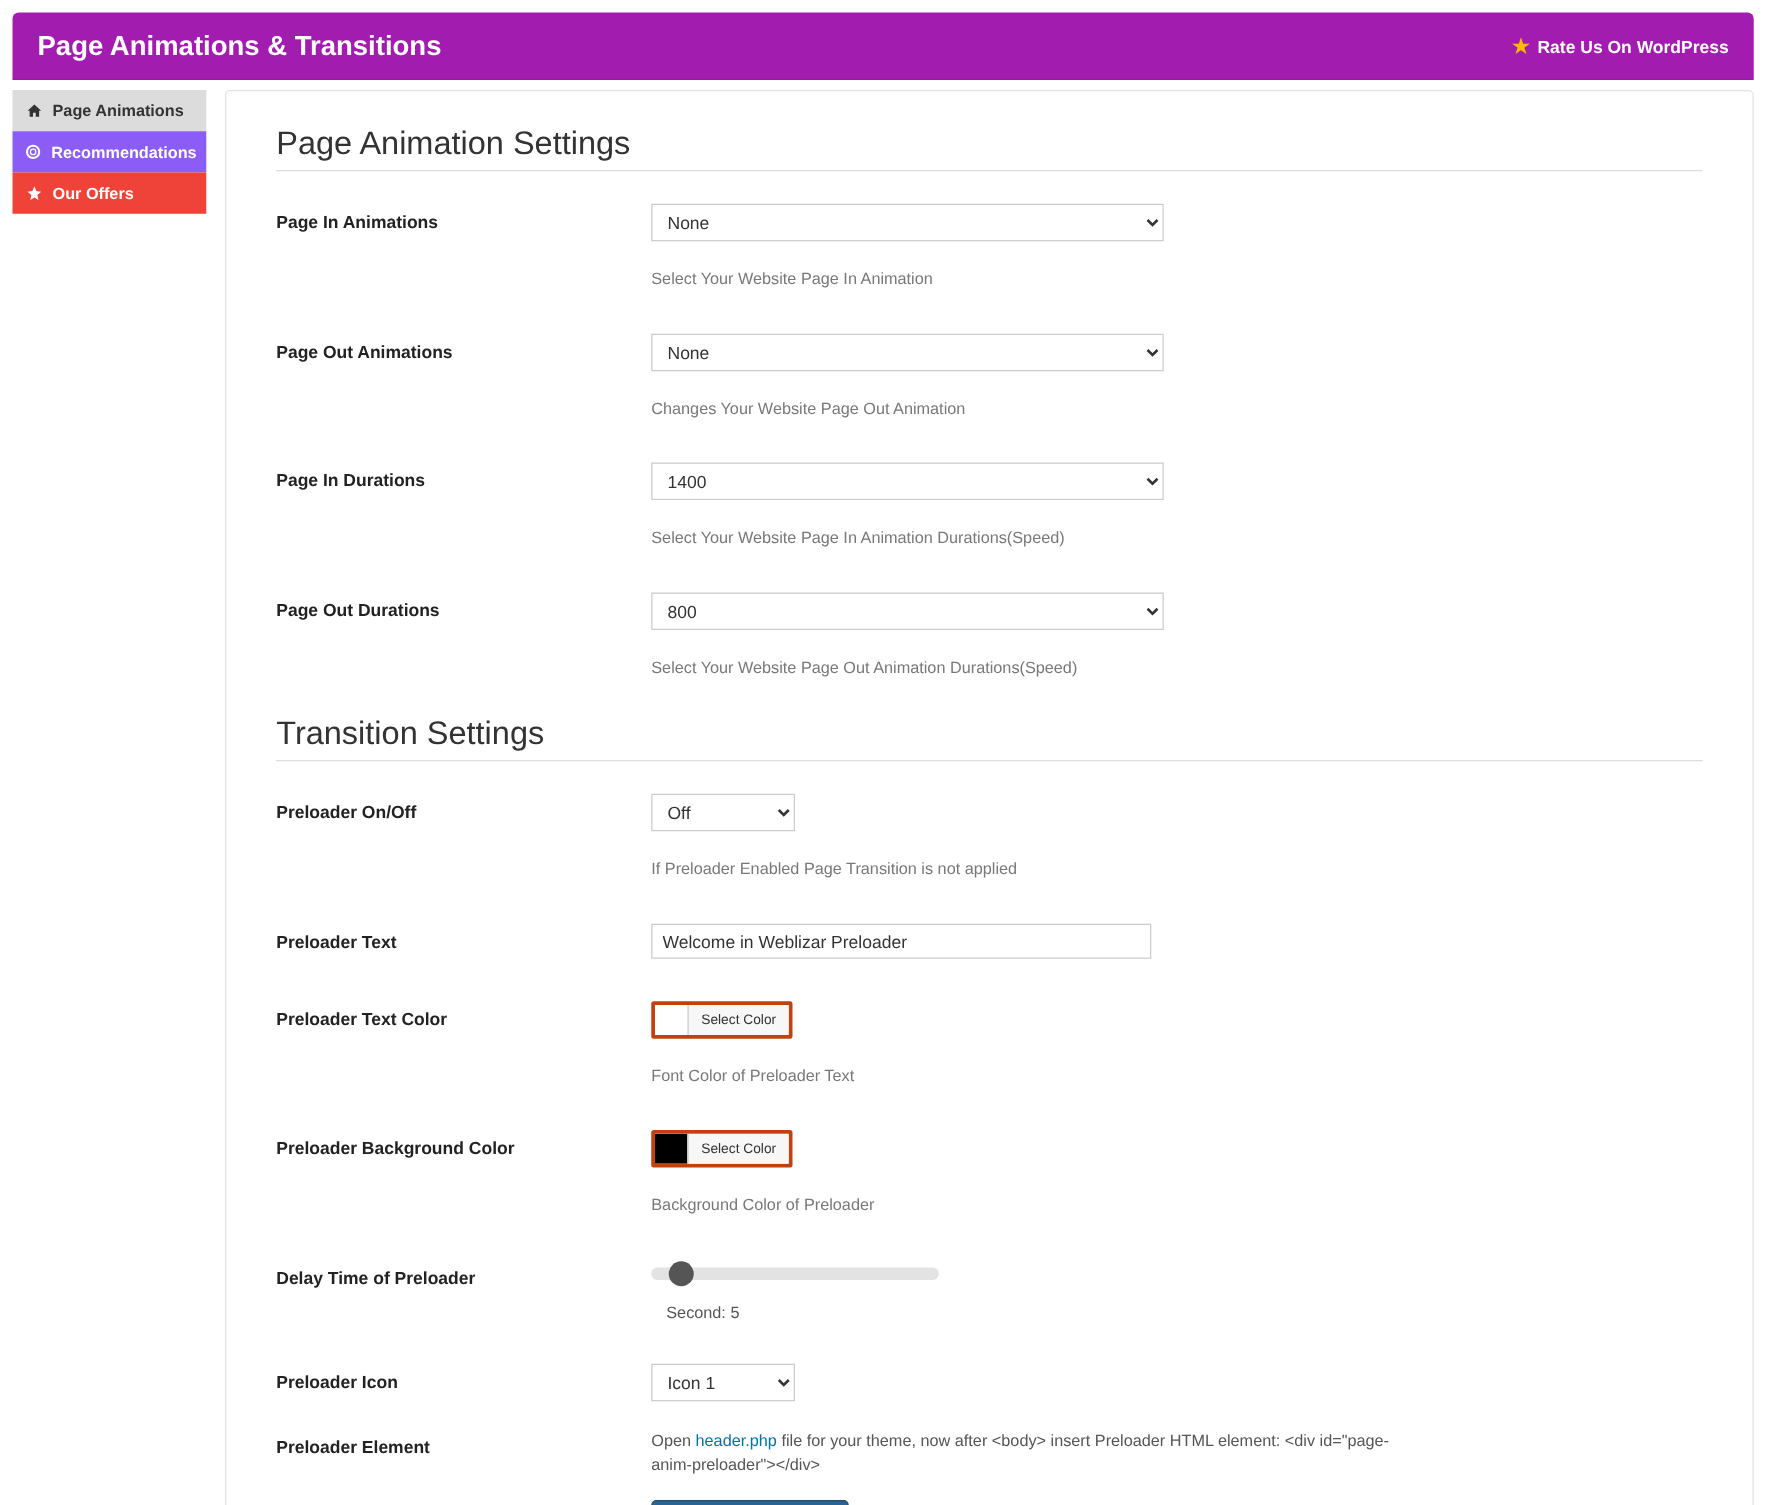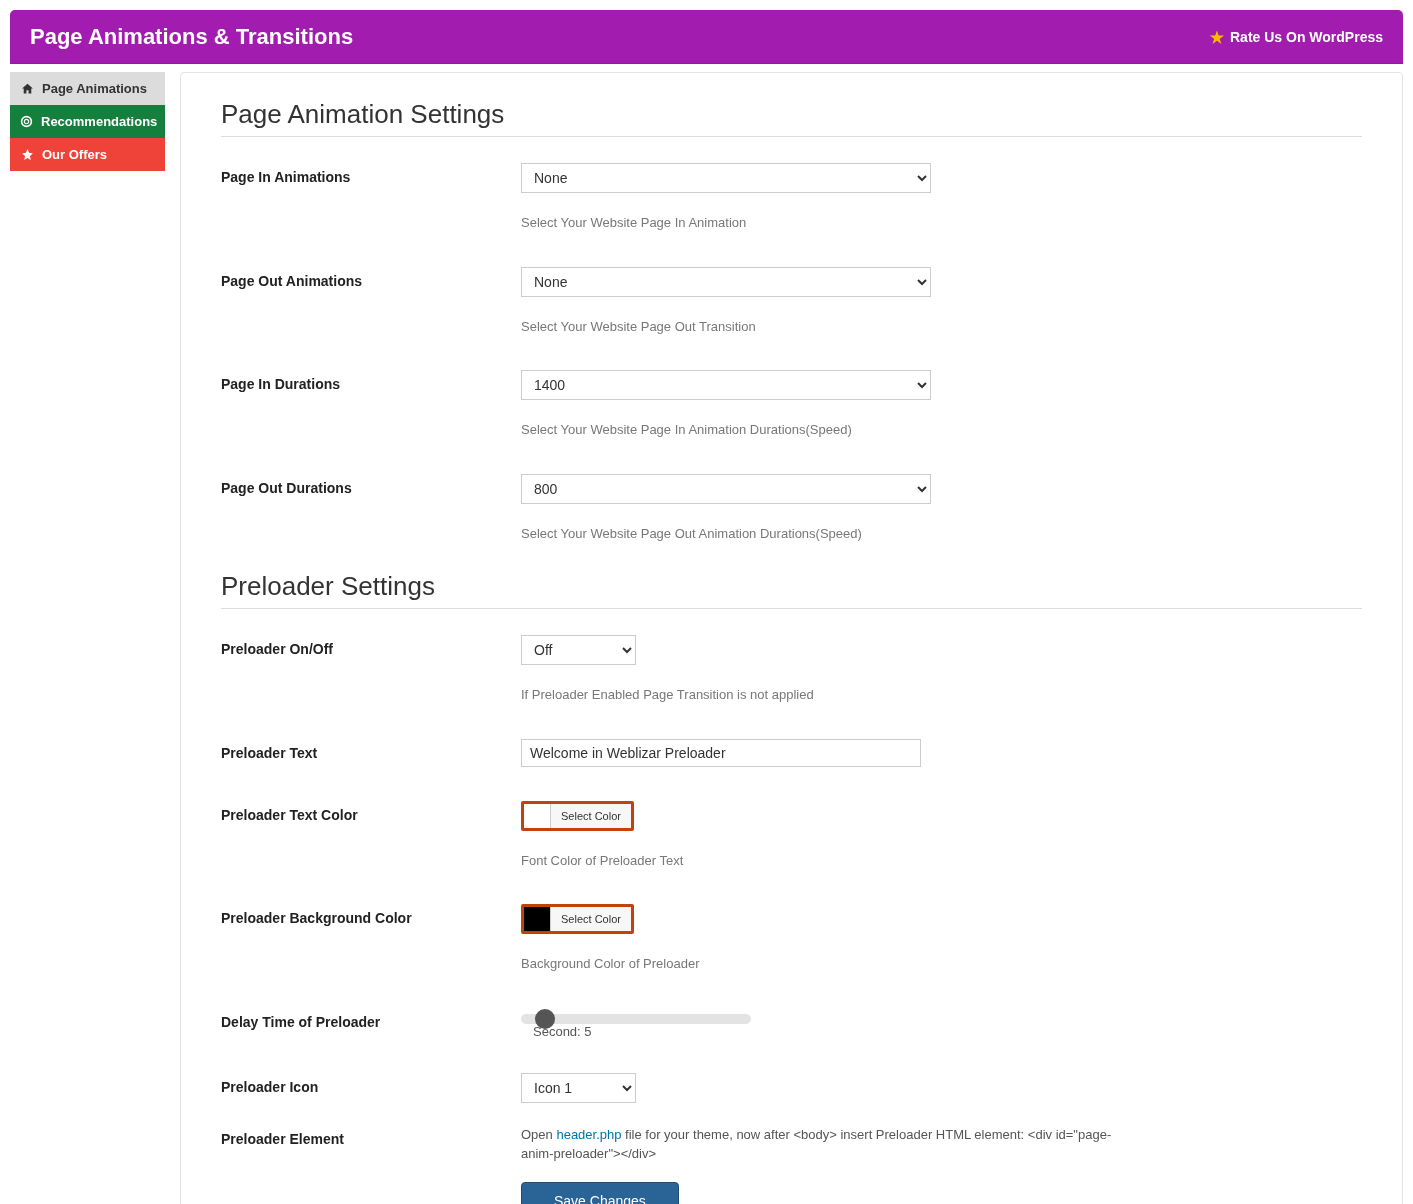--- a/index.html
+++ b/index.html
@@ -48,21 +48,21 @@
   }
   .nav-item {
     display: flex;
     align-items: center;
     gap: 8px;
     padding: 9px 10px;
     font-size: 13px;
     cursor: pointer;
   }
   .nav-item.active { background: #dcdcdc; color: #333; font-weight: bold; }
-  .nav-item.blue   { background: #15803d; color: #fff; font-weight: bold; }
+  .nav-item.blue   { background: #8b5cf6; color: #fff; font-weight: bold; }
   .nav-item.red    { background: #ef4238; color: #fff; font-weight: bold; }
   .nav-icon { width: 14px; display:inline-flex; justify-content:center; }
   .main {
     flex: 1;
     border: 1px solid #e3e3e3;
     border-radius: 4px;
     padding: 20px 40px 30px;
     background: #fff;
   }
   .section-title {
@@ -140,20 +140,21 @@
     width: 20px;
     height: 20px;
     background: #555;
     border-radius: 50%;
     left: 14px;
     cursor: pointer;
   }
   .slider-label {
     font-size: 13px;
     color: #555;
+    margin-top: 18px;
     margin-left: 12px;
   }
   .link { color: #0073aa; text-decoration: none; cursor: pointer; }
   .save-btn {
     background: #2a6496;
     color: #fff;
     border: 1px solid #204d74;
     padding: 10px 32px;
     border-radius: 4px;
     font-size: 14px;
@@ -214,41 +215,41 @@
       <div class="form-field">
         <select class="select"><option>None</option></select>
         <div class="help">Select Your Website Page In Animation</div>
       </div>
     </div>
 
     <div class="form-row">
       <div class="form-label">Page Out Animations</div>
       <div class="form-field">
         <select class="select"><option>None</option></select>
-        <div class="help">Select Your Website Page Out Transition</div>
+        <div class="help">Changes Your Website Page Out Animation</div>
       </div>
     </div>
 
     <div class="form-row">
       <div class="form-label">Page In Durations</div>
       <div class="form-field">
         <select class="select"><option>1400</option></select>
         <div class="help">Select Your Website Page In Animation Durations(Speed)</div>
       </div>
     </div>
 
     <div class="form-row">
       <div class="form-label">Page Out Durations</div>
       <div class="form-field">
         <select class="select"><option>800</option></select>
         <div class="help">Select Your Website Page Out Animation Durations(Speed)</div>
       </div>
     </div>
 
-    <h2 class="section-title">Preloader Settings</h2>
+    <h2 class="section-title">Transition Settings</h2>
     <hr class="sep">
 
     <div class="form-row">
       <div class="form-label">Preloader On/Off</div>
       <div class="form-field">
         <select class="select small"><option>Off</option></select>
         <div class="help">If Preloader Enabled Page Transition is not applied</div>
       </div>
     </div>
 

